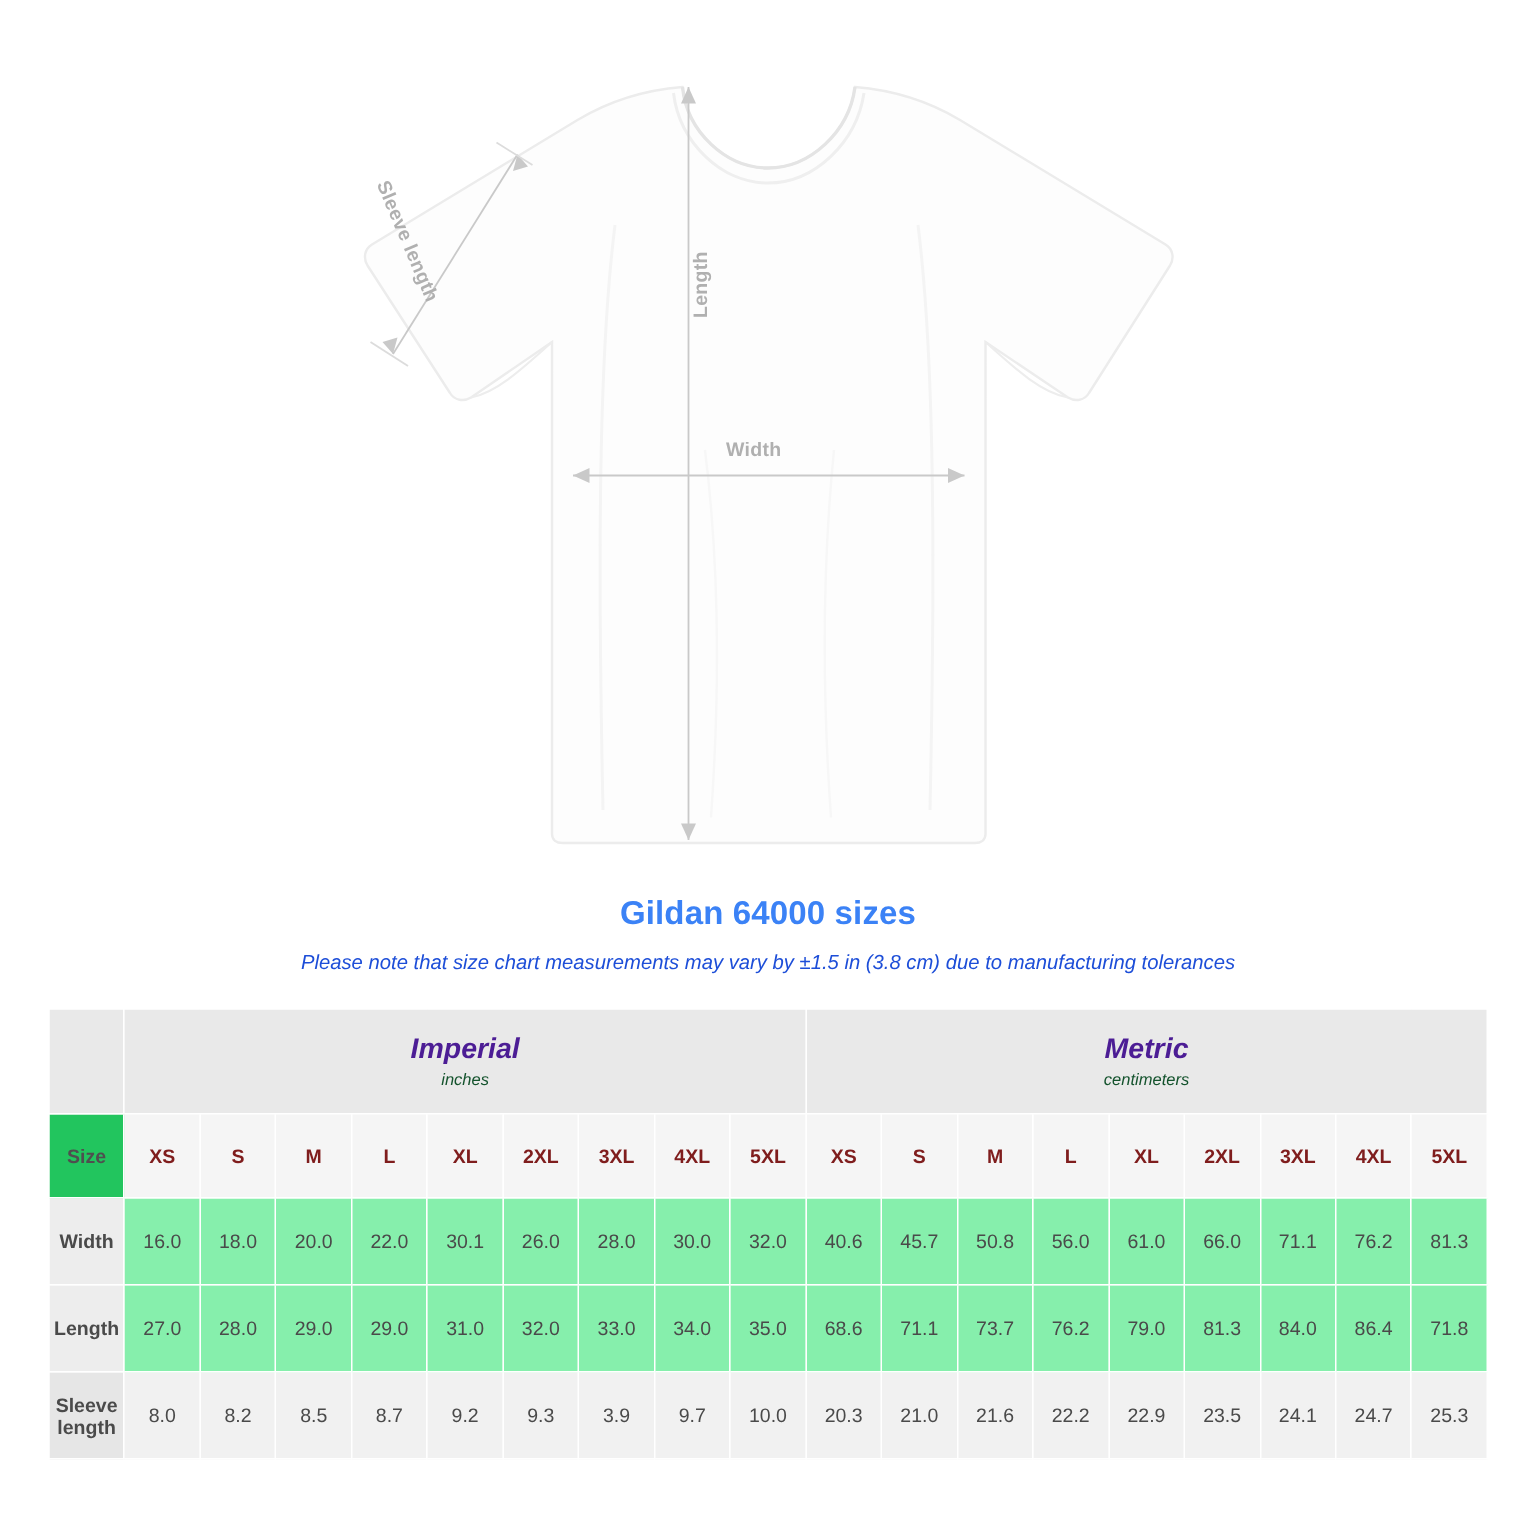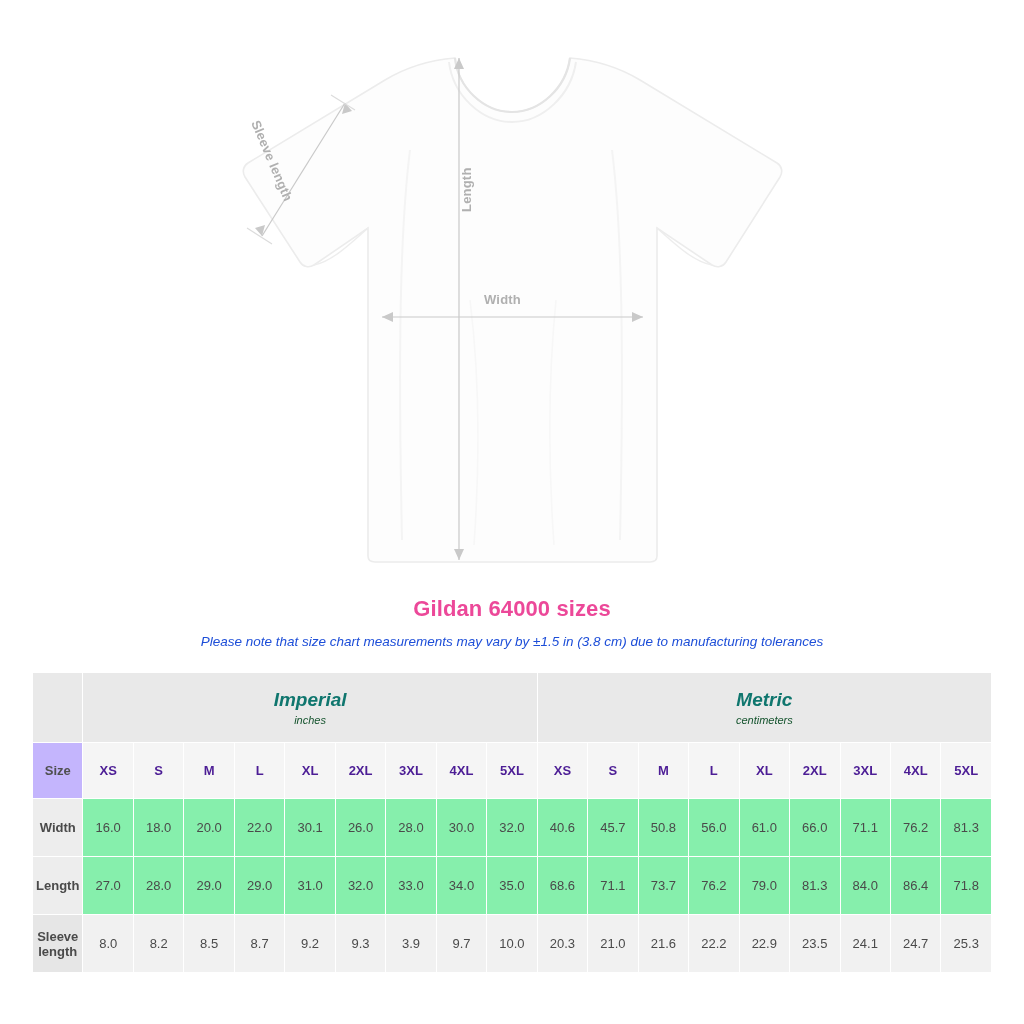--- a/index.html
+++ b/index.html
@@ -49,21 +49,21 @@
   
   .title-block {
     position: absolute;
     left: 0; top: 596px;
     width: 1024px;
     text-align: center;
   }
   .chart-title {
     font-size: 22px;
     font-weight: bold;
-    color: #ec4899;
+    color: #3b82f6;
     margin: 0;
     letter-spacing: 0.1px;
     text-align: center;
   }
   .chart-note {
     margin-top: 12px;
     font-size: 13.5px;
     font-style: italic;
     color: #1d4ed8;
   }
@@ -91,41 +91,41 @@
   
   .group-cell {
     background: #e9e9e9;
     height: 70px;
     padding: 0 4px;
   }
   .group-cell .g-title {
     font-size: 19px;
     font-style: italic;
     font-weight: bold;
-    color: #0f766e;
+    color: #4c1d95;
     line-height: 1.15;
   }
   .group-cell .g-sub {
     font-size: 11px;
     font-style: italic;
     color: #14532d;
     margin-top: 4px;
   }
   .group-cell.empty { background: #e9e9e9; }
 
   
   tr.size-header td {
     background: #f5f5f5;
     height: 56px;
     font-weight: bold;
     font-size: 13px;
-    color: #4c1d95;
+    color: #7f1d1d;
   }
   tr.size-header td.rowlabel {
-    background: #c4b5fd;
+    background: #22c55e;
     color: #4f4f4f;
   }
 
   
   td.rowlabel {
     background: #ededed;
     font-weight: bold;
     font-size: 13.5px;
     color: #3f3f3f;
     width: 122px;

